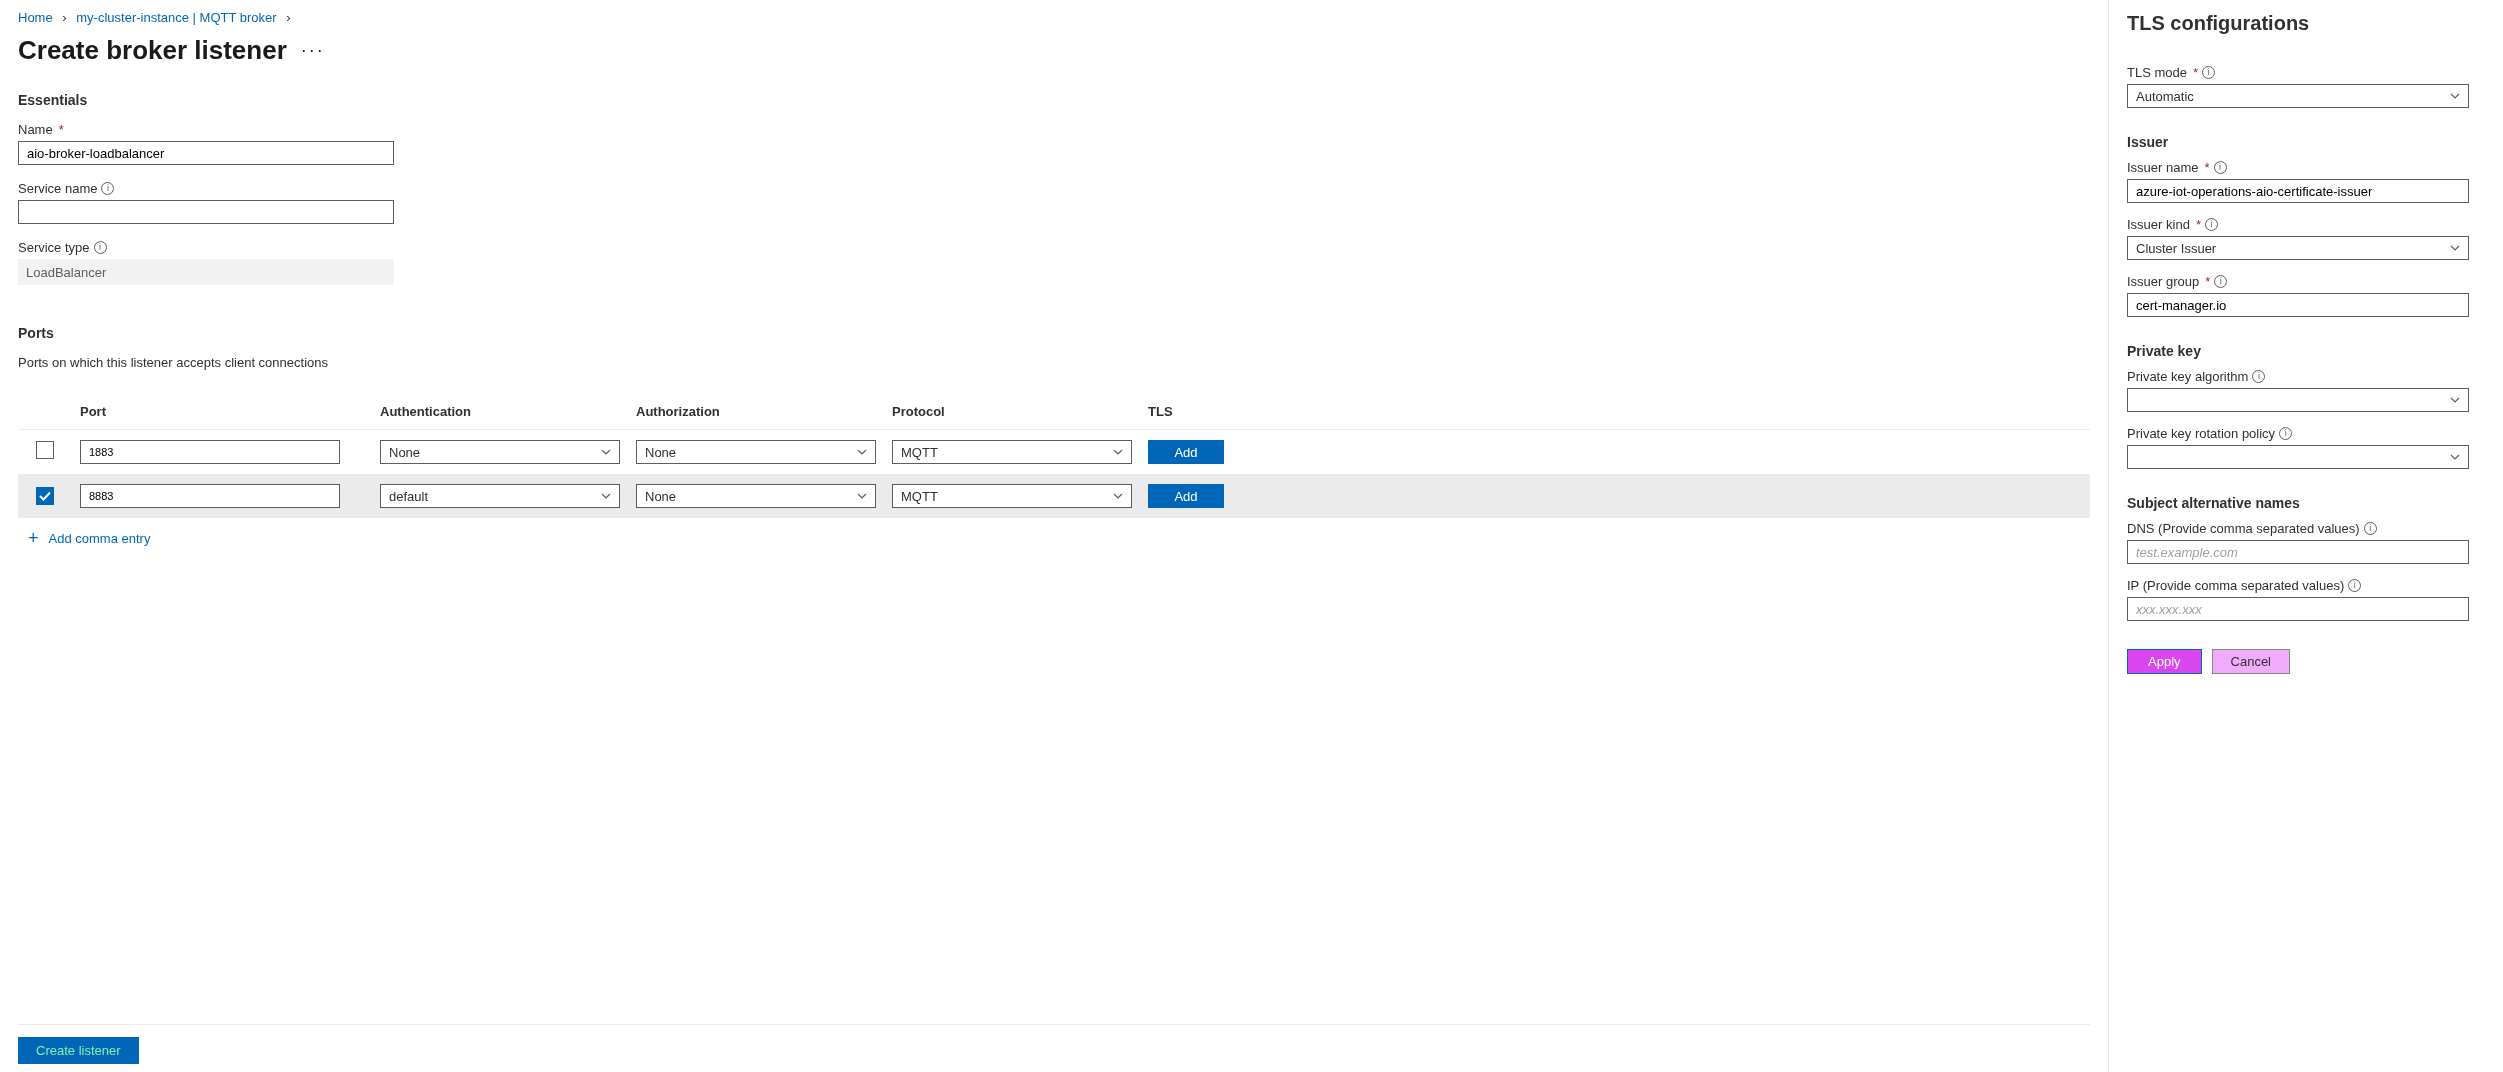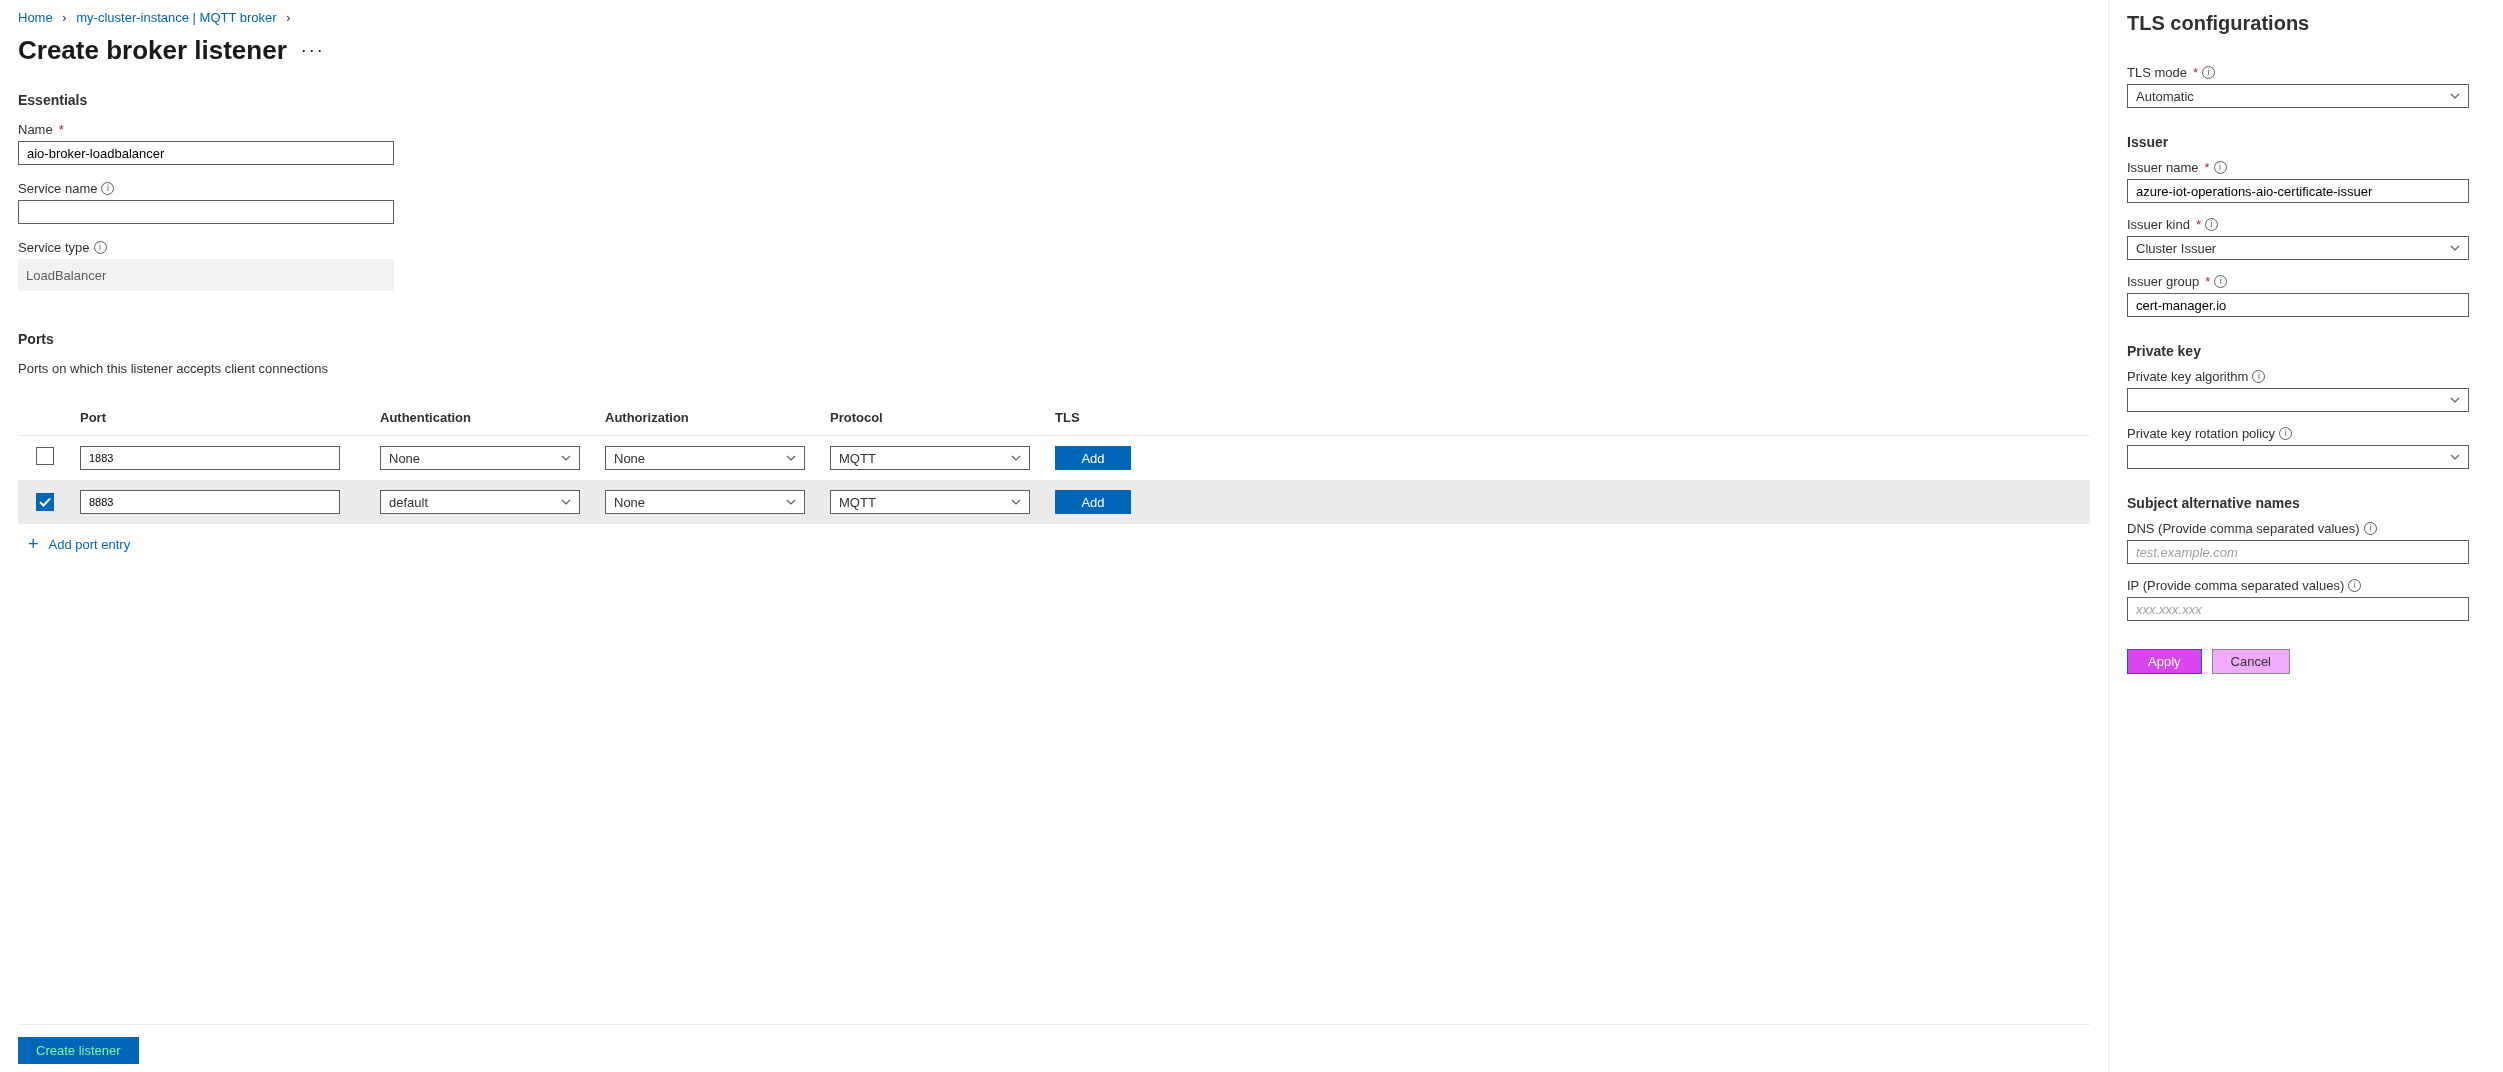--- a/index.html
+++ b/index.html
@@ -10,34 +10,34 @@
     .breadcrumb .sep { color: #323130; margin: 0 6px; }
     .page-title-row { display: flex; align-items: center; gap: 14px; margin-bottom: 26px; }
     .page-title { font-size: 26px; font-weight: 600; color: #1b1a19; }
     .ellipsis { color: #1b1a19; font-size: 18px; letter-spacing: 2px; cursor: pointer; }
     .section-head { font-size: 14px; font-weight: 600; margin-bottom: 14px; }
     .field-group { margin-bottom: 16px; }
     .field-label { font-size: 13px; color: #323130; margin-bottom: 4px; display: flex; align-items: center; gap: 4px; }
     .req { color: #a4262c; margin-left: 2px; }
     .info-icon { display: inline-flex; align-items: center; justify-content: center; width: 13px; height: 13px; border: 1px solid #605e5c; border-radius: 50%; font-size: 9px; color: #605e5c; line-height: 1; cursor: default; }
     .text-input { width: 376px; height: 24px; border: 1px solid #605e5c; padding: 2px 8px; font-size: 13px; outline: none; }
-    .readonly-box { width: 376px; height: 32px; background: #f3f2f1; padding: 4px 8px; font-size: 13px; color: #605e5c; display: flex; align-items: center; }
+    .readonly-box { width: 376px; height: 26px; background: #f3f2f1; padding: 4px 8px; font-size: 13px; color: #605e5c; display: flex; align-items: center; }
     .ports-section { margin-top: 24px; }
     .ports-desc { font-size: 13px; color: #323130; margin-bottom: 24px; }
     .ports-table { width: 100%; border-collapse: collapse; }
     .ports-table th { text-align: left; font-size: 13px; font-weight: 600; padding: 10px 8px; border-bottom: 1px solid #edebe9; }
     .ports-table td { padding: 10px 8px; vertical-align: middle; }
     .ports-table tr.row-selected { background: #ebebeb; }
     .sel-col { width: 54px; text-align: center; }
     .checkbox { width: 18px; height: 18px; border: 1px solid #605e5c; display: inline-flex; align-items: center; justify-content: center; cursor: pointer; background: #fff; }
     .checkbox.checked { background: #0067b8; border-color: #0067b8; }
     .checkbox.checked svg { display: block; }
     .checkbox svg { display: none; }
     .port-input { width: 260px; height: 24px; border: 1px solid #605e5c; padding: 2px 8px; font-size: 11px; }
-    .select-box { width: 200px; height: 24px; border: 1px solid #605e5c; background: #fff; padding: 2px 8px; font-size: 13px; display: flex; justify-content: space-between; align-items: center; cursor: pointer; }
+    .select-box { width: 240px; height: 24px; border: 1px solid #605e5c; background: #fff; padding: 2px 8px; font-size: 13px; display: flex; justify-content: space-between; align-items: center; cursor: pointer; }
     .chev { width: 10px; height: 10px; }
     .btn-primary { background: #0067b8; color: #fff; border: none; height: 24px; width: 76px; font-size: 13px; cursor: pointer; }
     .add-row { display: flex; align-items: center; gap: 10px; color: #0067b8; font-size: 13px; cursor: pointer; padding: 10px; }
     .plus-icon { font-size: 18px; font-weight: 300; }
     .footer { margin-top: auto; border-top: 1px solid #edebe9; padding: 12px 0 8px 0; }
     .btn-create { background: #0067b8; color: #86efac; border: none; padding: 6px 18px; font-size: 13px; cursor: pointer; }
 
     .side-panel { width: 395px; border-left: 1px solid #edebe9; padding: 12px 34px 0 18px; display: flex; flex-direction: column; position: relative; }
     .panel-title { font-size: 20px; font-weight: 600; margin-bottom: 30px; }
     .panel .field-group { margin-bottom: 14px; }
@@ -173,21 +173,21 @@
                 </svg>
               </div>
             </td>
           <td><button class="btn-primary">Add</button></td>
         </tr>
       </tbody>
     </table>
 
     <div class="add-row">
       <span class="plus-icon">+</span>
-      <span>Add port entry</span>
+      <span>Add comma entry</span>
     </div>
   </div>
 
   <div class="footer">
     <button class="btn-create">Create listener</button>
   </div>
 </div>
 
 <div class="side-panel panel">
   <div class="panel-title">TLS configurations</div>

